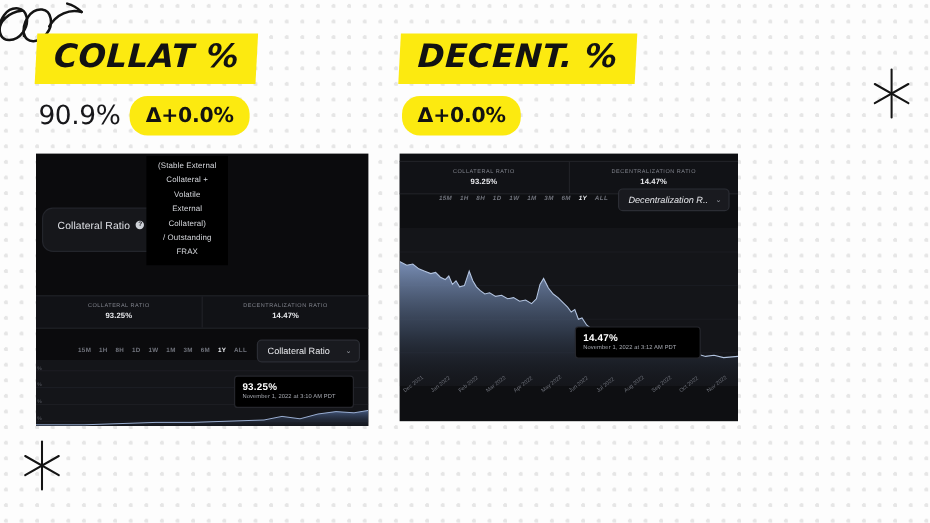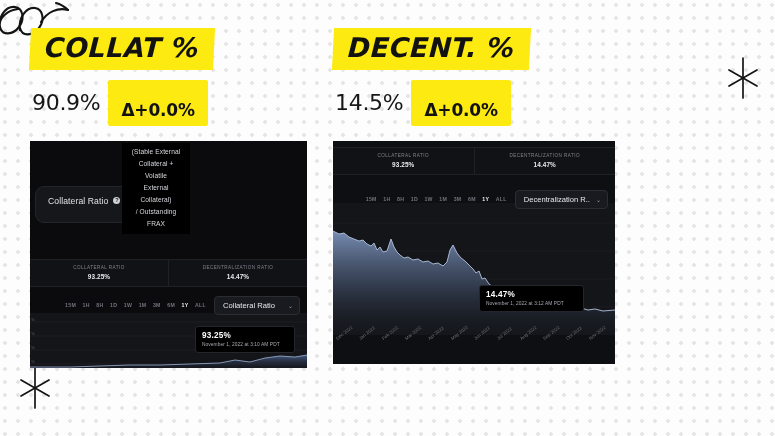--- a/index.html
+++ b/index.html
@@ -64,22 +64,22 @@
     color: #17171a;
     letter-spacing: -0.3px;
   }
 
   .stat-delta {
     background: #fcea10;
     color: #121212;
     font-family: "DejaVu Sans", sans-serif;
     font-weight: bold;
     font-size: 17px;
-    padding: 20px 13px 6px 13px;
-    border-radius: 2px;
+    padding: 7px 13px 6px 13px;
+    border-radius: 15px;
     letter-spacing: -0.2px;
   }
 
   
   .app-shot {
     position: relative;
     background: #0b0b0d;
     overflow: hidden;
     color: #e8e9ec;
     font-size: 7px;
@@ -370,38 +370,37 @@
     </div>
 
   </div>
 </div>
 
 <div class="panel" id="panel-decent">
 
   <div class="title-highlight">DECENT. %</div>
 
   <div class="stat-row">
-    <span class="stat-value">14.5%</span>
     <span class="stat-delta">Δ+0.0%</span>
   </div>
 
   <div class="app-shot" id="shot-decent">
 
     <div class="ratio-strip" style="top:6px;">
       <div class="ratio-cell">
         <div class="ratio-label">COLLATERAL RATIO</div>
         <div class="ratio-value">93.25%</div>
       </div>
       <div class="ratio-cell">
         <div class="ratio-label">DECENTRALIZATION RATIO</div>
         <div class="ratio-value">14.47%</div>
       </div>
     </div>
 
-    <div class="chart-toolbar" style="top:44px;">
+    <div class="chart-toolbar" style="top:24px;font-style:italic;">
       <div class="tf-list">
         <span class="tf-btn">15M</span>
         <span class="tf-btn">1H</span>
         <span class="tf-btn">8H</span>
         <span class="tf-btn">1D</span>
         <span class="tf-btn">1W</span>
         <span class="tf-btn">1M</span>
         <span class="tf-btn">3M</span>
         <span class="tf-btn">6M</span>
         <span class="tf-btn active">1Y</span>

